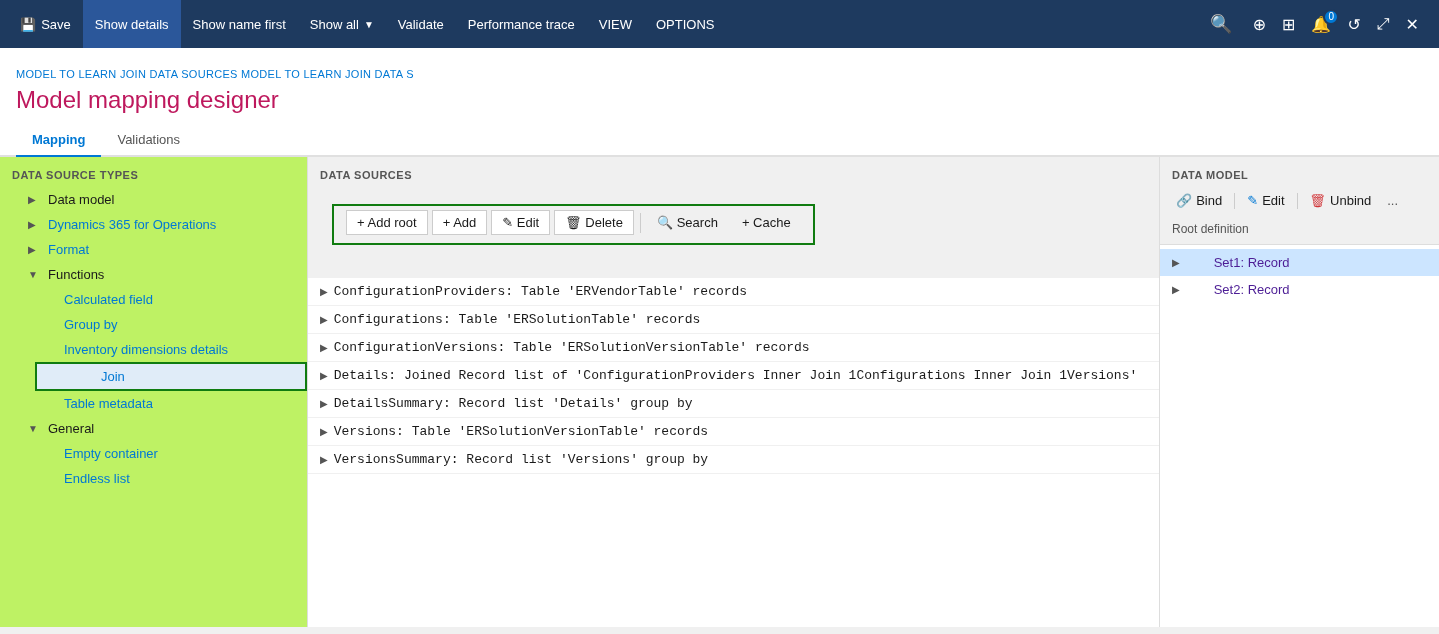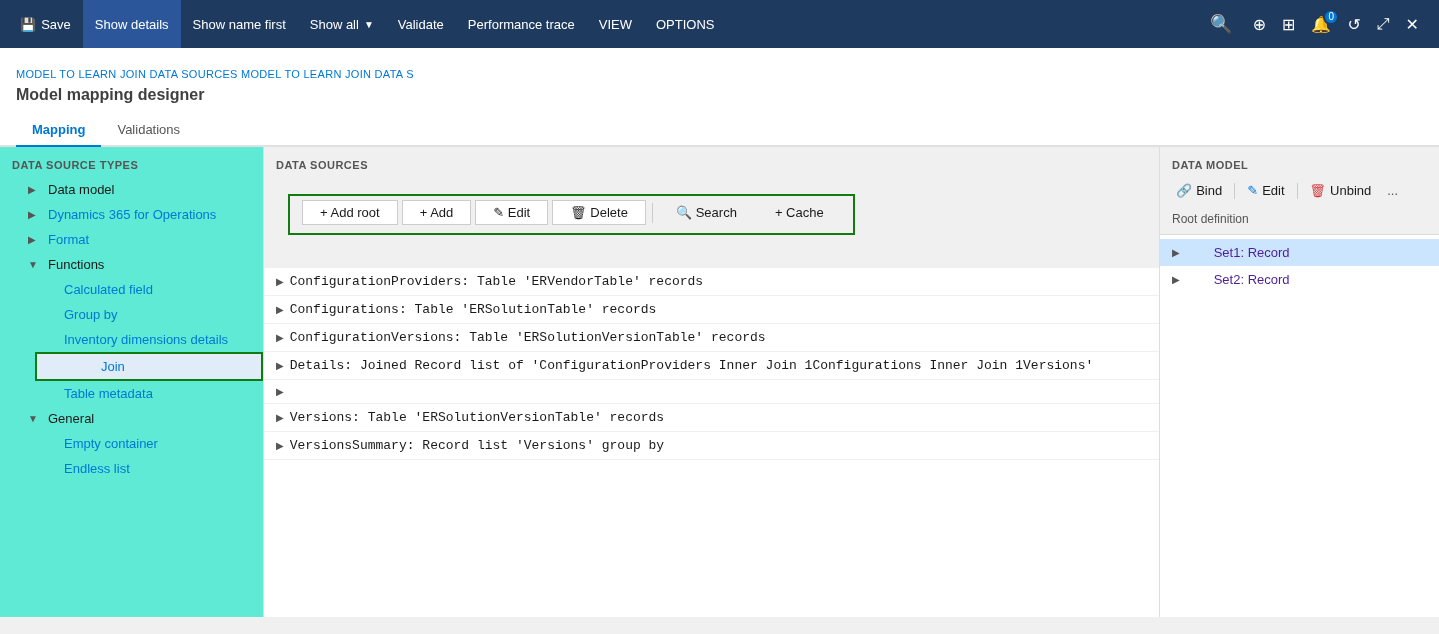--- a/index.html
+++ b/index.html
@@ -73,23 +73,23 @@
       text-transform: uppercase;
       letter-spacing: 0.3px;
     }
 
     
     .page-title {
       background: #fff;
       padding: 4px 16px 10px;
     }
     .page-title h1 {
-      font-size: 16px;
-      font-weight: 700;
-      color: #404040;
+      font-size: 24px;
+      font-weight: 400;
+      color: #be185d;
     }
 
     
     .tabs {
       background: #fff;
       display: flex;
       padding: 0 16px;
       border-bottom: 2px solid #e0e0e0;
     }
     .tab {
@@ -108,22 +108,22 @@
 
     
     .main-content {
       display: flex;
       height: calc(634px - 48px - 32px - 44px - 40px);
       background: #f0f0f0;
     }
 
     
     .left-panel {
-      width: 264px;
-      background: #5eead4;
+      width: 308px;
+      background: #bef264;
       border-right: 1px solid #ddd;
       overflow-y: auto;
       flex-shrink: 0;
     }
 
     .section-header {
       font-size: 11px;
       font-weight: 700;
       color: #555;
       padding: 12px 12px 6px;
@@ -181,21 +181,21 @@
       background: #f0f0f0;
       border: 2px solid #107c10;
       margin: 0 12px 8px;
       width: fit-content;
     }
 
     .ds-btn {
       display: flex;
       align-items: center;
       gap: 4px;
-      padding: 4px 17px;
+      padding: 4px 10px;
       background: #fff;
       border: 1px solid #ccc;
       cursor: pointer;
       font-size: 13px;
       color: #1a1a1a;
       white-space: nowrap;
       justify-content: center;
     }
     .ds-btn.borderless {
       background: transparent;
@@ -501,20 +501,21 @@
         <div class="ds-item">
           <span class="ds-arrow">▶</span>
           <span class="ds-item-text">ConfigurationVersions: Table 'ERSolutionVersionTable' records</span>
         </div>
         <div class="ds-item">
           <span class="ds-arrow">▶</span>
           <span class="ds-item-text">Details: Joined Record list of 'ConfigurationProviders Inner Join 1Configurations Inner Join 1Versions'</span>
         </div>
         <div class="ds-item">
           <span class="ds-arrow">▶</span>
+          <span class="ds-item-text">DetailsSummary: Record list 'Details' group by</span>
         </div>
         <div class="ds-item">
           <span class="ds-arrow">▶</span>
           <span class="ds-item-text">Versions: Table 'ERSolutionVersionTable' records</span>
         </div>
         <div class="ds-item">
           <span class="ds-arrow">▶</span>
           <span class="ds-item-text">VersionsSummary: Record list 'Versions' group by</span>
         </div>
       </div>

